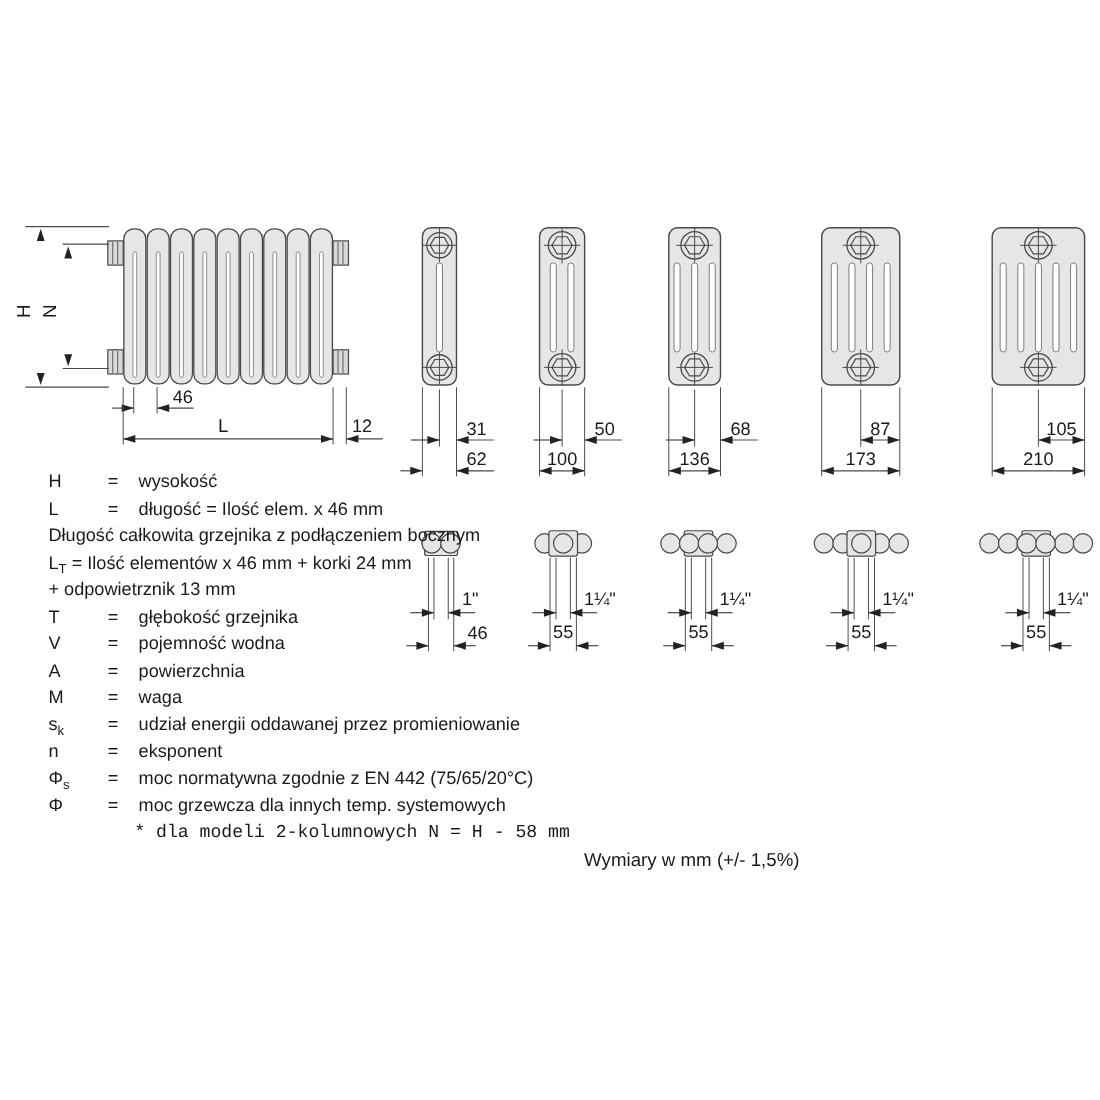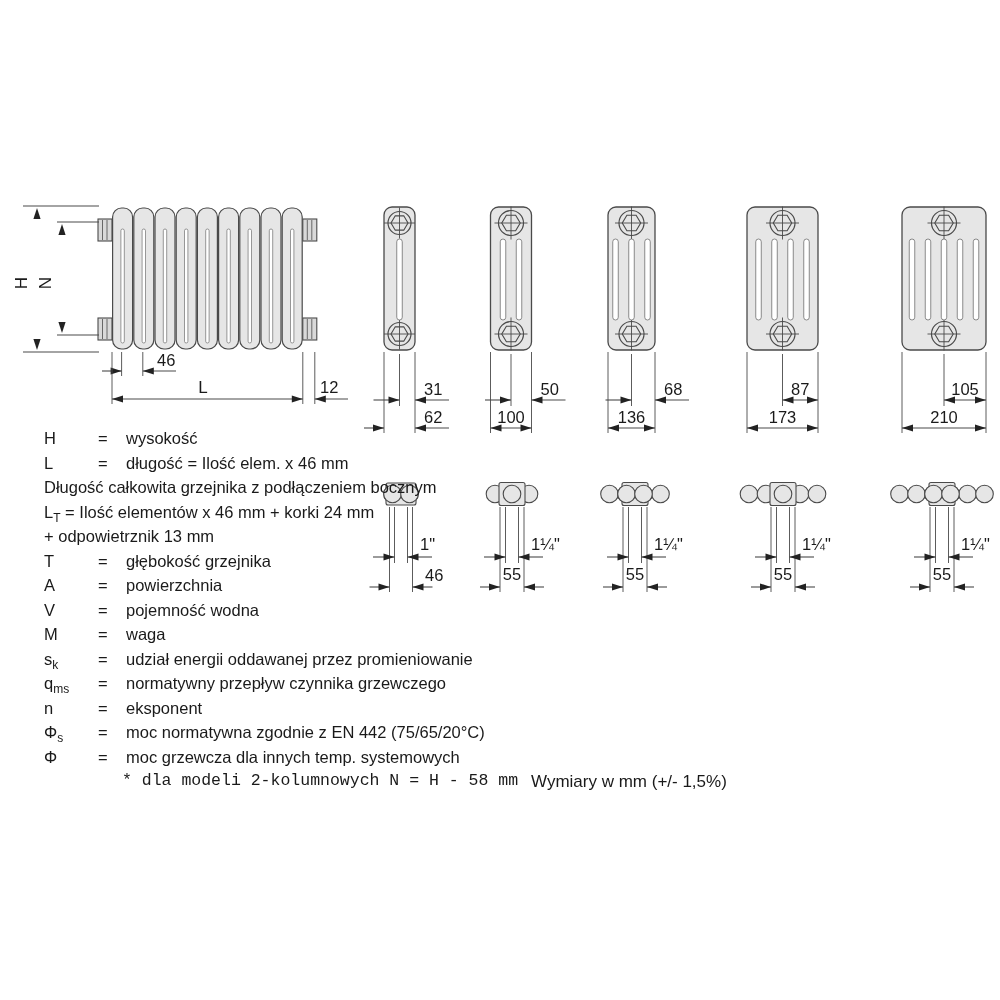--- a/index.html
+++ b/index.html
@@ -324,24 +324,23 @@
         <text x="942" y="580" text-anchor="middle" font-size="16.5">55</text>
       </g>
     </svg>
   <div class="legend" id="legend">
       <div class="row"><span class="sym"><span>H</span></span><span class="eq">=</span><span class="txt">wysokość</span></div>
       <div class="row"><span class="sym"><span>L</span></span><span class="eq">=</span><span class="txt">długość = Ilość elem. x 46 mm</span></div>
       <div class="row"><span>Długość całkowita grzejnika z podłączeniem bocznym</span></div>
       <div class="row"><span>L</span><span class="sub">T</span><span> = Ilość elementów x 46 mm + korki 24 mm</span></div>
       <div class="row"><span>+ odpowietrznik 13 mm</span></div>
       <div class="row"><span class="sym"><span>T</span></span><span class="eq">=</span><span class="txt">głębokość grzejnika</span></div>
+      <div class="row"><span class="sym"><span>V</span></span><span class="eq">=</span><span class="txt">pojemność wodna</span></div>
       <div class="row"><span class="sym"><span>A</span></span><span class="eq">=</span><span class="txt">powierzchnia</span></div>
-      <div class="row"><span class="sym"><span>V</span></span><span class="eq">=</span><span class="txt">pojemność wodna</span></div>
       <div class="row"><span class="sym"><span>M</span></span><span class="eq">=</span><span class="txt">waga</span></div>
       <div class="row"><span class="sym"><span>s</span><span class="sub">k</span></span><span class="eq">=</span><span class="txt">udział energii oddawanej przez promieniowanie</span></div>
-      <div class="row"><span class="sym"><span>q</span><span class="sub">ms</span></span><span class="eq">=</span><span class="txt">normatywny przepływ czynnika grzewczego</span></div>
       <div class="row"><span class="sym"><span>n</span></span><span class="eq">=</span><span class="txt">eksponent</span></div>
       <div class="row"><span class="sym"><span>Φ</span><span class="sub">s</span></span><span class="eq">=</span><span class="txt">moc normatywna zgodnie z EN 442 (75/65/20°C)</span></div>
       <div class="row"><span class="sym"><span>Φ</span></span><span class="eq">=</span><span class="txt">moc grzewcza dla innych temp. systemowych</span></div>
       <div class="row indent"><span>* dla modeli 2-kolumnowych N = H - 58 mm</span></div>
     </div>
   <div class="note">Wymiary w mm (+/- 1,5%)</div>
 </div>
 
 </body></html>

